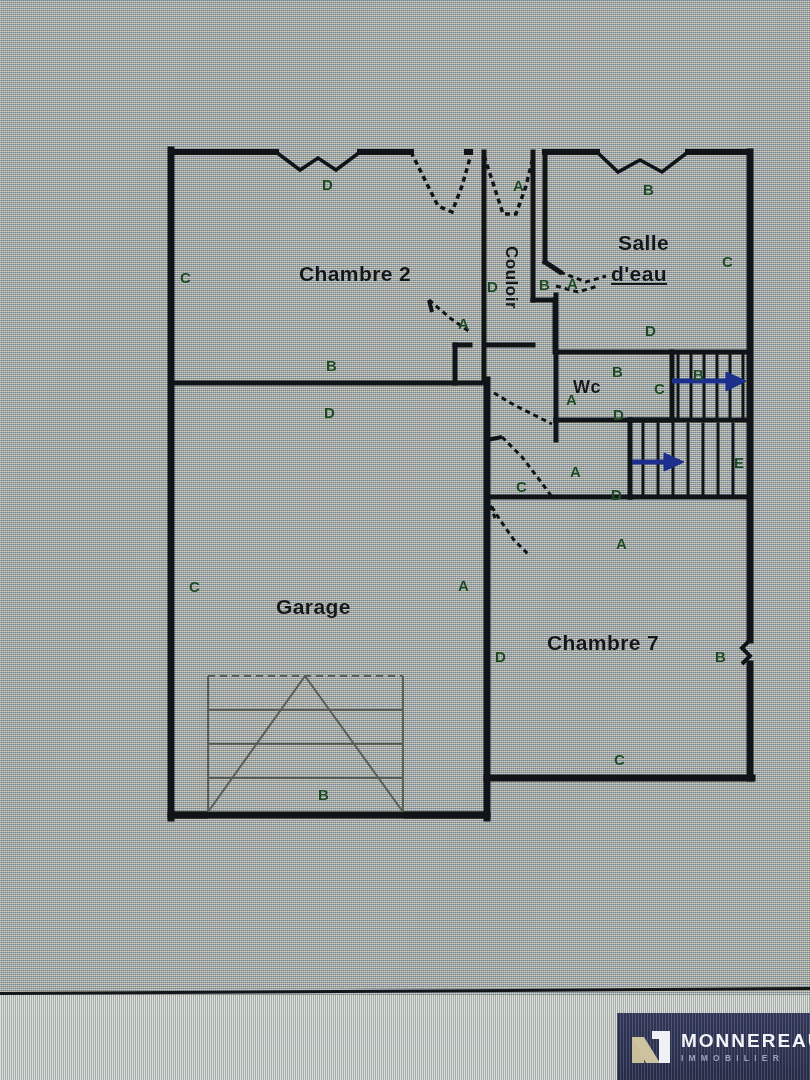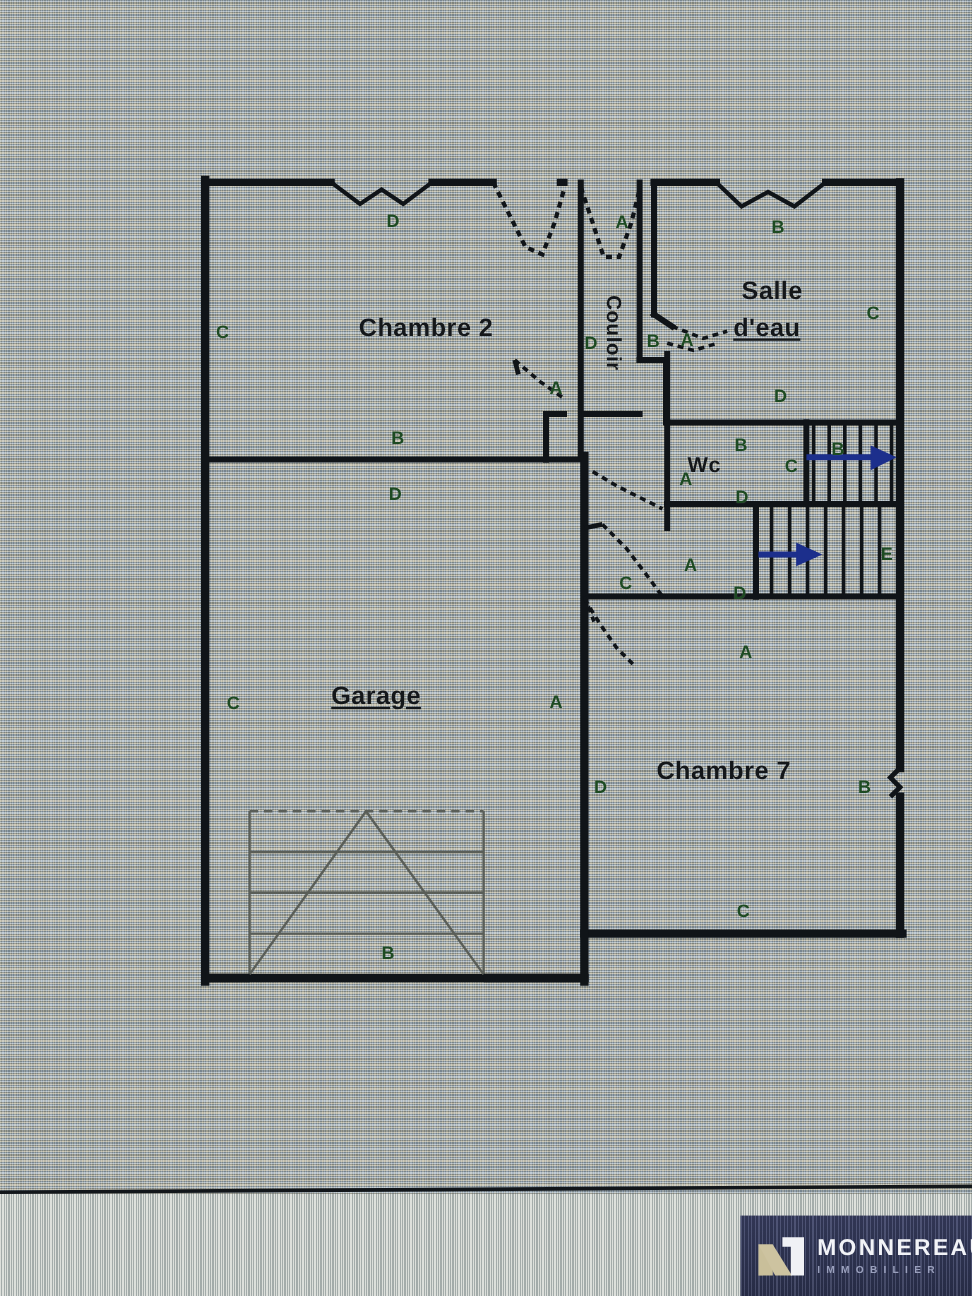--- a/index.html
+++ b/index.html
@@ -205,21 +205,21 @@
 
 <div class="lbl room" style="left:256px;top:263px;margin-left:43px;">Chambre 2</div>
 
 <div class="lbl room" style="left:618px;top:232px;">Salle</div>
 <div class="lbl room" style="left:611px;top:263px;text-decoration:underline;">d'eau</div>
 
 <div class="lbl vert" style="left:520px;top:246px;">Couloir</div>
 
 <div class="lbl room small" style="left:573px;top:378px;font-size:18px;">Wc</div>
 
-<div class="lbl room" style="left:276px;top:570px;text-decoration:underline;">Garage</div>
+<div class="lbl room" style="left:276px;top:596px;">Garage</div>
 
 <div class="lbl room" style="left:547px;top:632px;">Chambre 7</div>
 
 <div id="marks">
     <div class="mark lbl" style="left: 180px; top: 270px;">C</div>
     <div class="mark lbl" style="left: 322px; top: 177px;">D</div>
     <div class="mark lbl" style="left: 326px; top: 358px;">B</div>
     <div class="mark lbl" style="left: 324px; top: 405px;">D</div>
     <div class="mark lbl" style="left: 513px; top: 178px;">A</div>
     <div class="mark lbl" style="left: 487px; top: 279px;">D</div>

